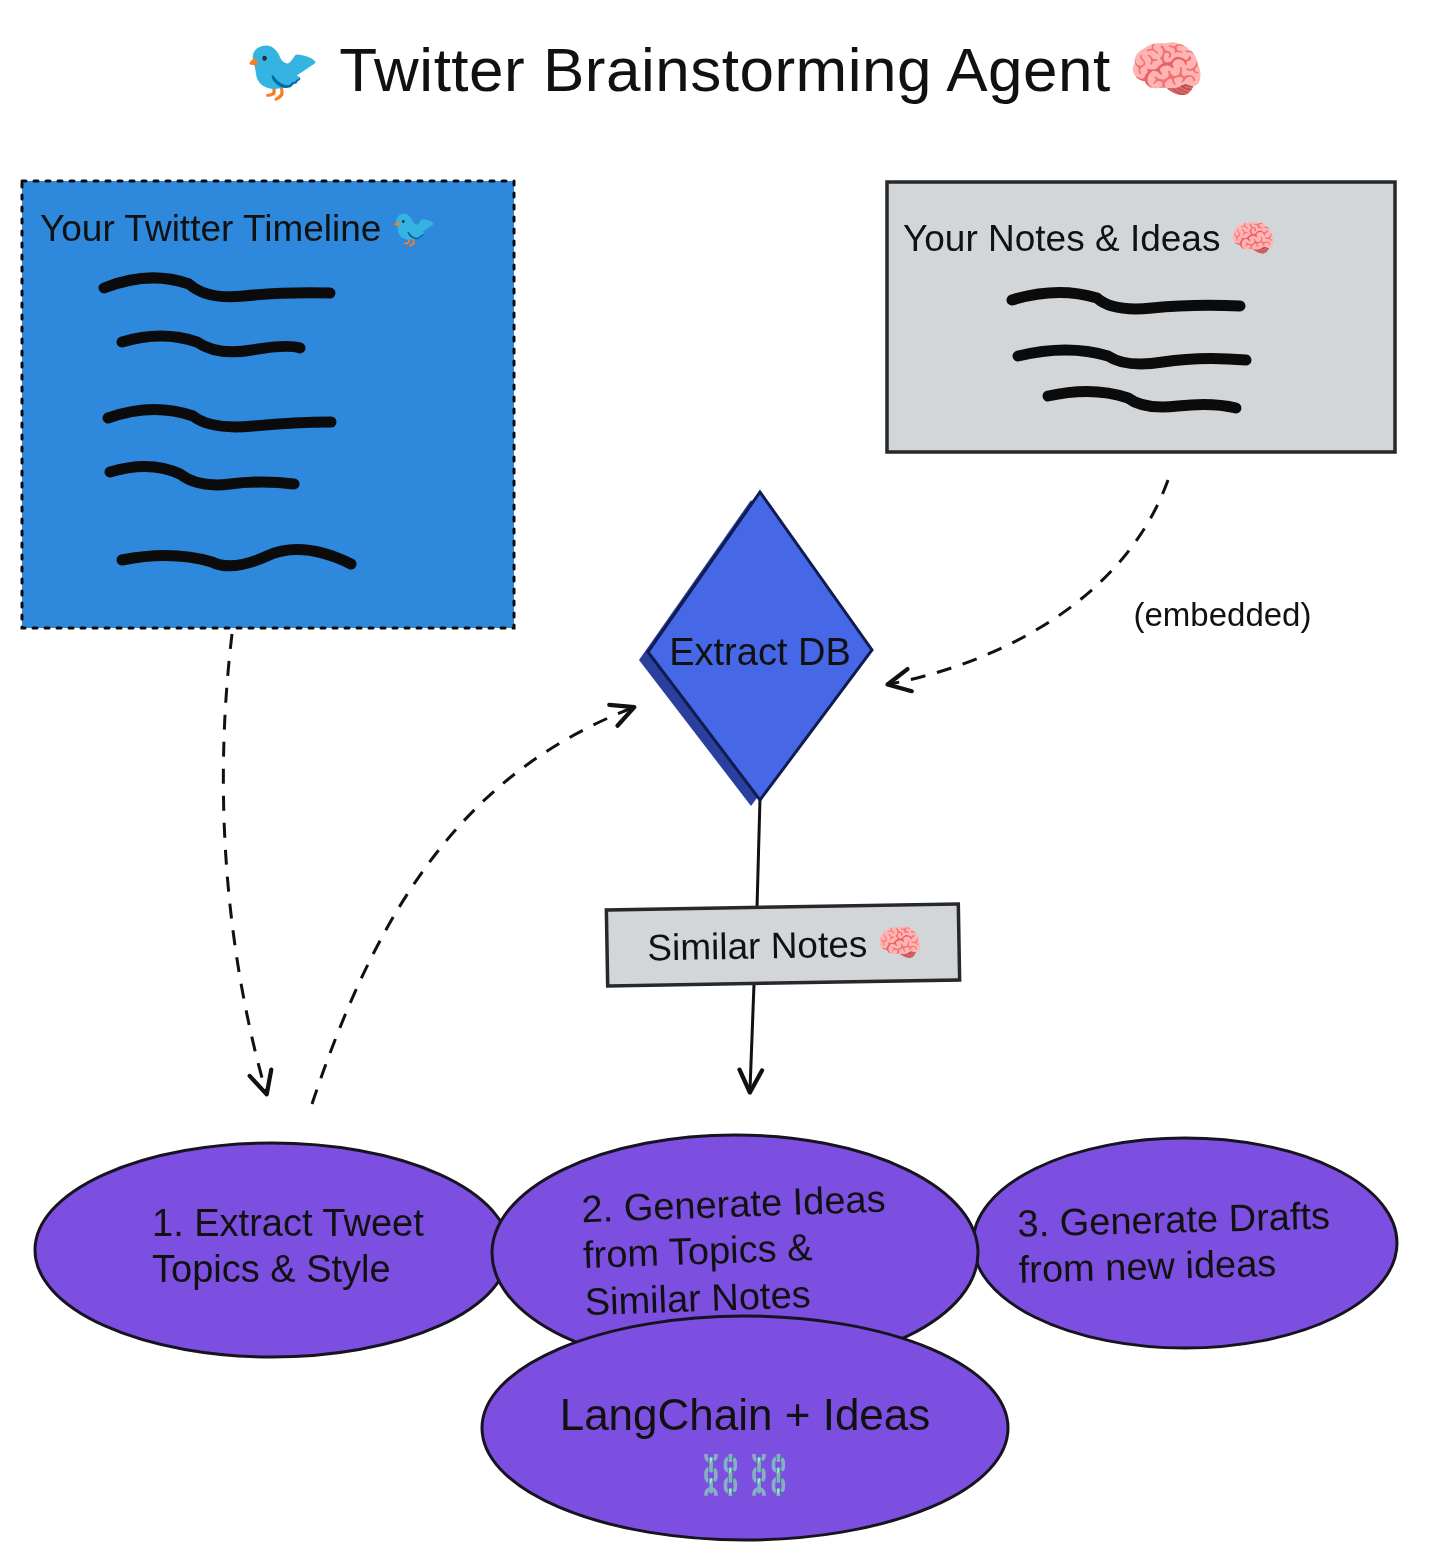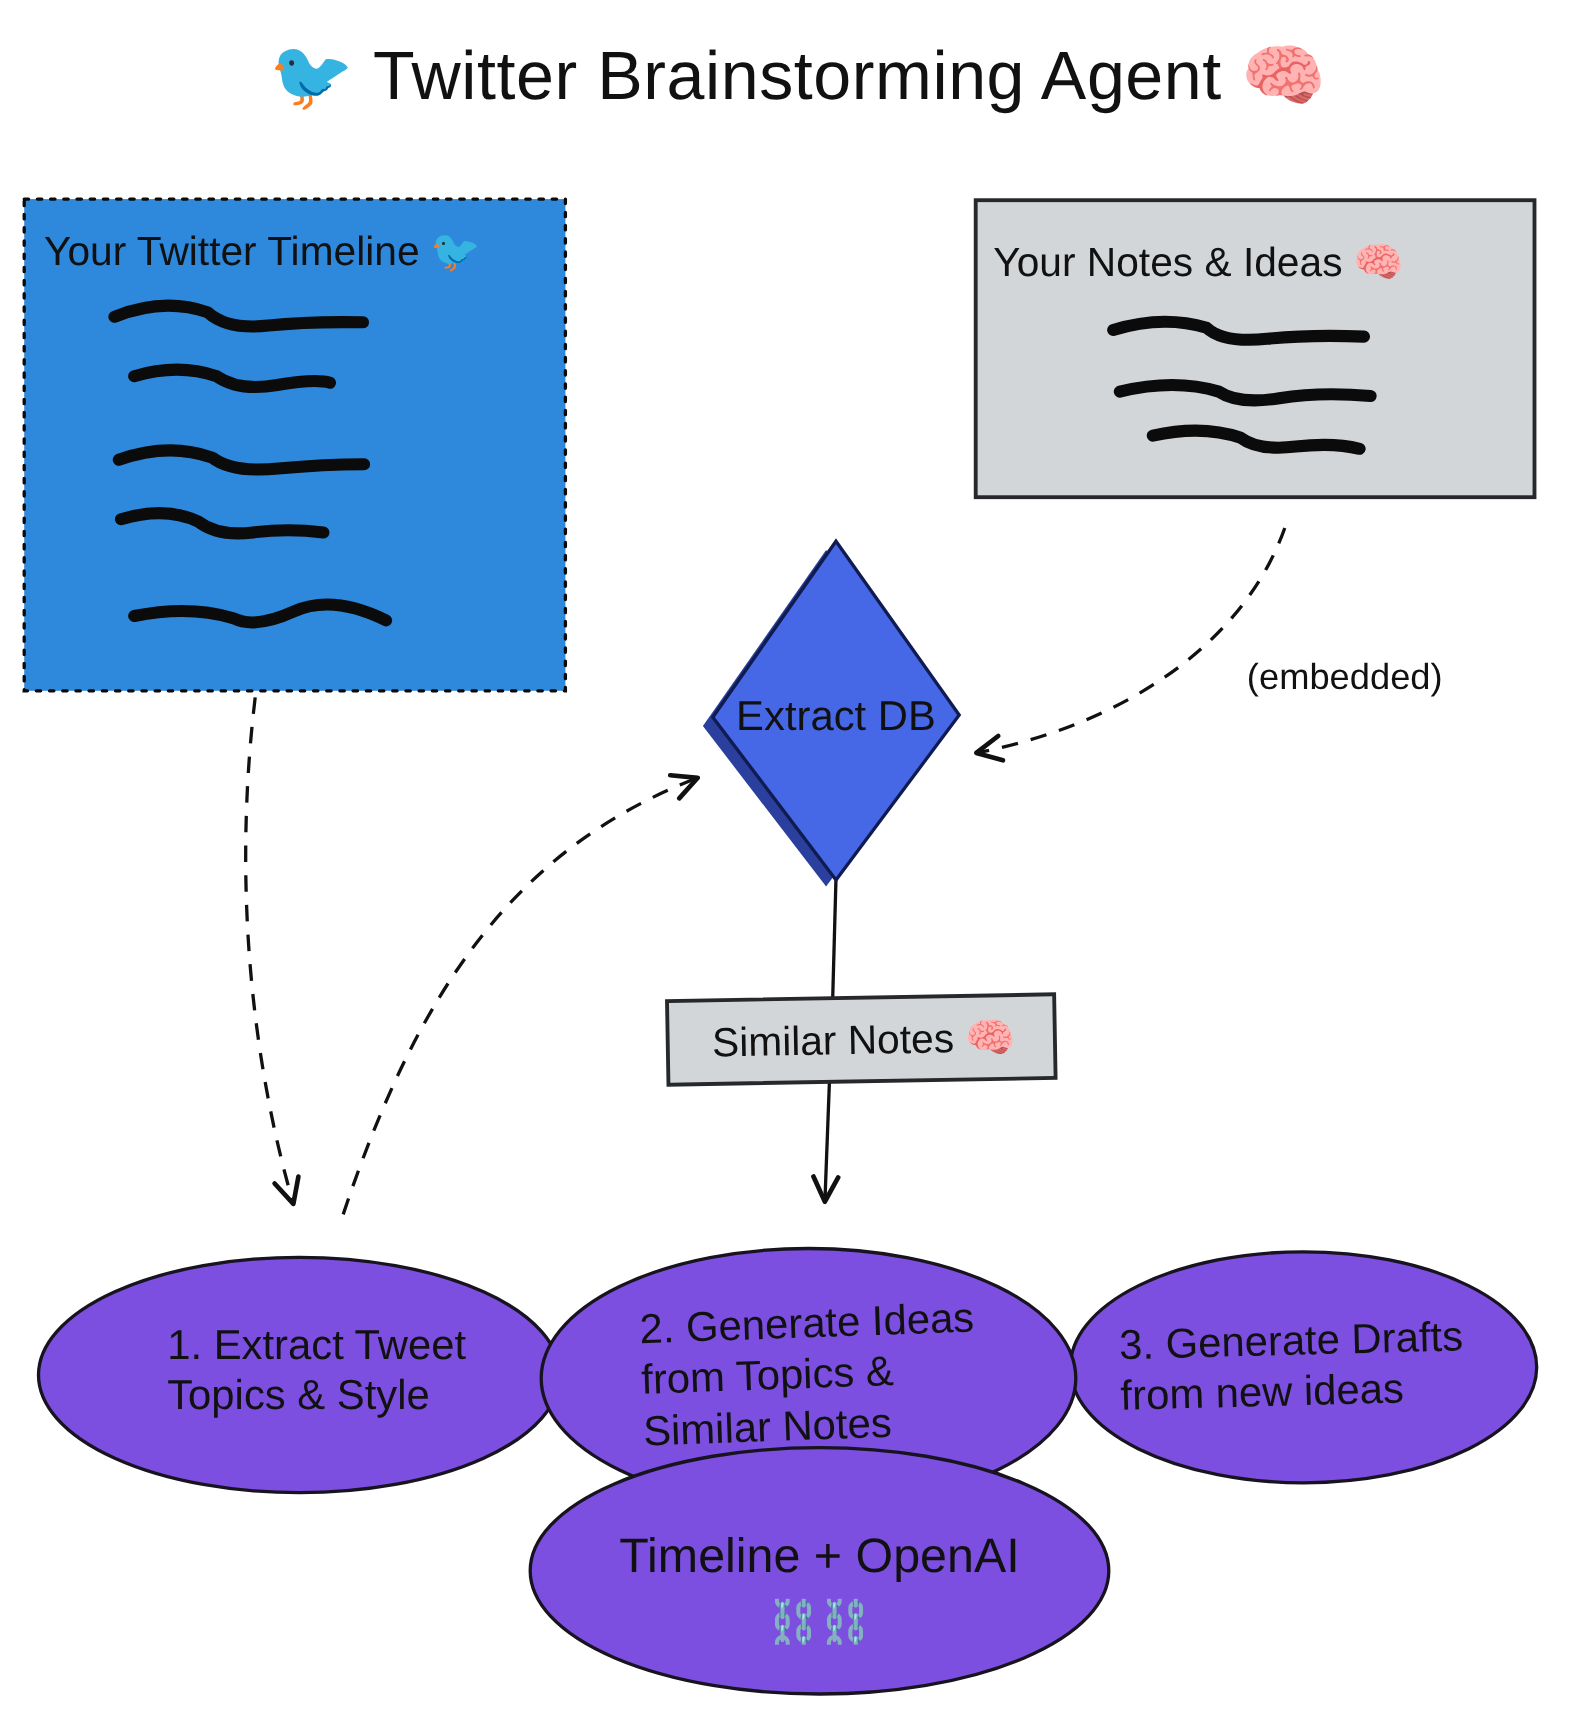--- a/index.html
+++ b/index.html
@@ -133,17 +133,17 @@
   <div class="label embedded-label">(embedded)</div>
 
   <div class="label similar-label">Similar Notes 🧠</div>
 
   <div class="label step1-label">1. Extract Tweet Topics &amp; Style</div>
 
   <div class="label step2-label">2. Generate Ideas from Topics &amp; Similar Notes</div>
 
   <div class="label step3-label">3. Generate Drafts from new ideas</div>
 
-  <div class="label langchain-label">Timeline + OpenAI</div>
+  <div class="label langchain-label">LangChain + Ideas</div>
 
   <div class="label chains-label">⛓️⛓️</div>
 
 </div>
 
 </body></html>

